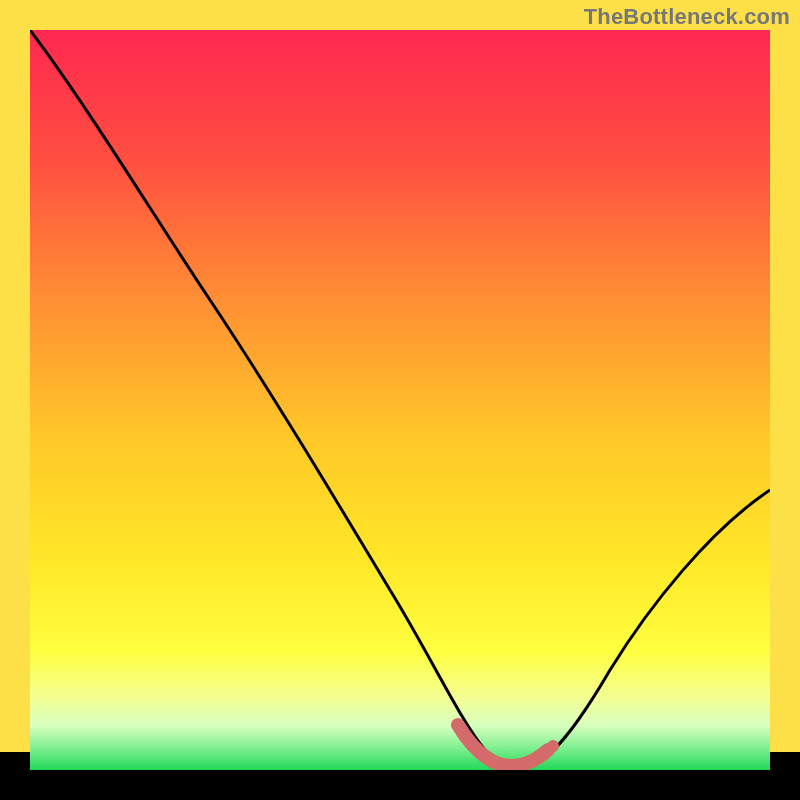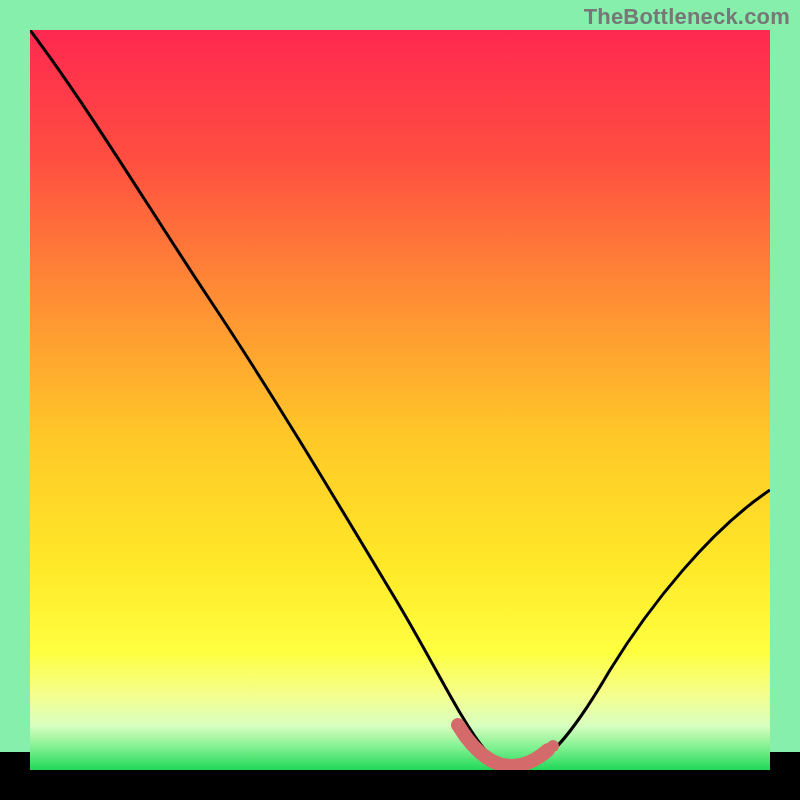--- a/index.html
+++ b/index.html
@@ -9,21 +9,21 @@
     height: 800px;
     background: #000;
     overflow: hidden;
   }
   .frame {
     position: absolute;
     left: 0;
     top: 0;
     width: 800px;
     height: 752px;
-    background: #86efac;
+    background: #fde047;
   }
   .plot {
     position: absolute;
     left: 30px;
     top: 30px;
     width: 740px;
     height: 740px;
     overflow: hidden;
   }
   .gradient {

